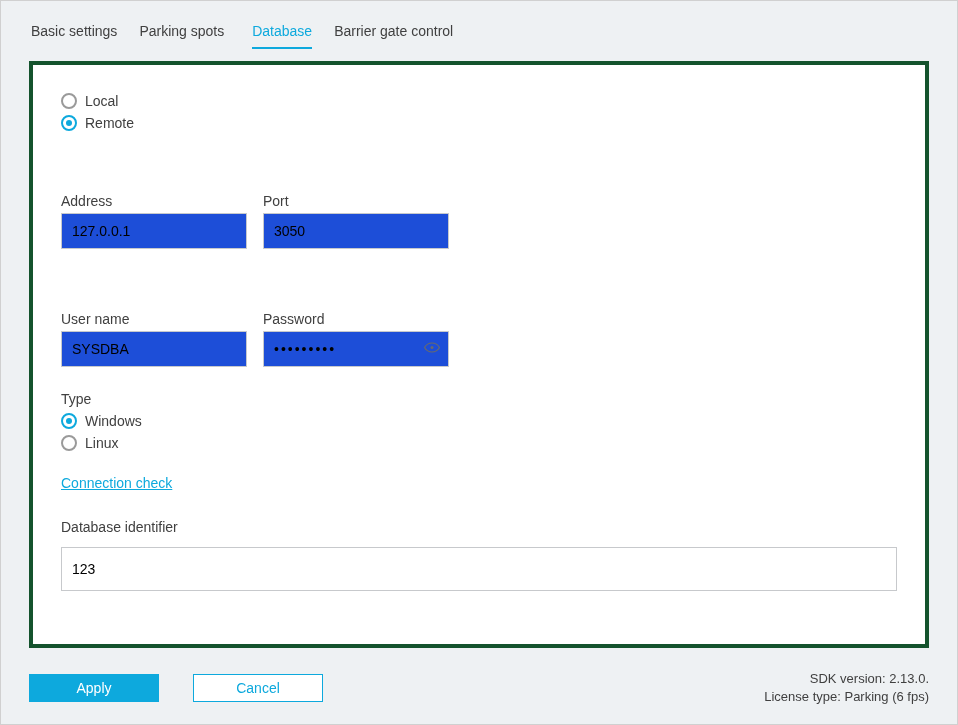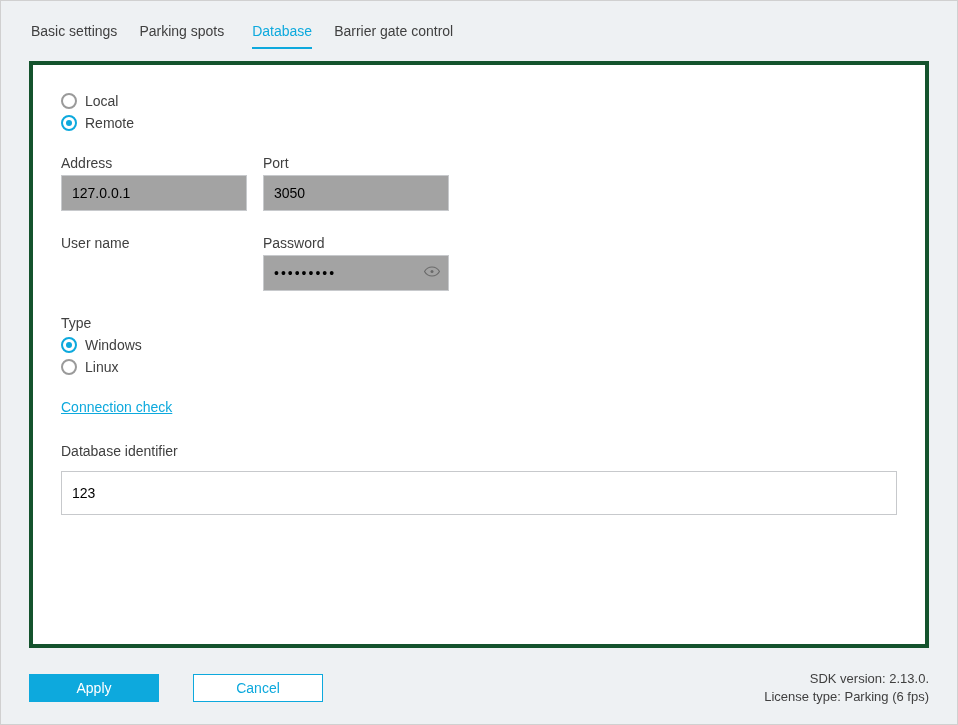--- a/index.html
+++ b/index.html
@@ -15,22 +15,22 @@
   .tab { padding: 4px 0 8px 0; cursor: pointer; color: #404040; }
   .tab.active { color: #0da9dd; border-bottom: 2px solid #0da9dd; margin-left: 6px; }
   .panel { background: #fff; border: 4px solid #14532d; border-radius: 0; margin-top: 12px; flex: 1; padding: 28px 28px 28px 28px; overflow: hidden; }
   .radio-group { display: flex; flex-direction: column; gap: 6px; }
   .radio { display: flex; align-items: center; gap: 8px; cursor: pointer; }
   .radio .dot { width: 16px; height: 16px; border-radius: 50%; border: 2px solid #9a9a9a; position: relative; }
   .radio.selected .dot { border-color: #0da9dd; }
   .radio.selected .dot::after { content: ""; position: absolute; top: 3px; left: 3px; width: 6px; height: 6px; border-radius: 50%; background: #0da9dd; }
   .row { display: flex; gap: 16px; margin-top: 24px; }
   .field { display: flex; flex-direction: column; gap: 4px; width: 186px; }
-  .field label { font-size: 14px; color: #404040; }
-  .field input { height: 36px; border: 1px solid #c7c9cc; padding: 0 10px; font-size: 14px; outline: none; background: #a3a3a3; }
+  .field label { font-size: 14px; color: #404040; margin-top: 38px; }
+  .field input { height: 36px; border: 1px solid #c7c9cc; padding: 0 10px; font-size: 14px; outline: none; background: #1d4ed8; }
   .pw-wrap { position: relative; }
   .pw-wrap input { width: 100%; padding-right: 32px; letter-spacing: 2px; }
   .eye-icon { position: absolute; right: 8px; top: 50%; transform: translateY(-50%); cursor: pointer; color: #6a6a6a; }
   .type-block { margin-top: 24px; }
   .type-block .type-label { margin-bottom: 6px; display: block; }
   .link { color: #0da9dd; text-decoration: underline; cursor: pointer; display: inline-block; margin-top: 24px; }
   .dbid-block { margin-top: 28px; }
   .dbid-block input { width: 100%; height: 44px; border: 1px solid #c7c9cc; padding: 0 10px; font-size: 14px; outline: none; background: #fff; }
   .footer { display: flex; align-items: center; padding-top: 22px; }
   .btn { width: 130px; height: 28px; display: flex; align-items: center; justify-content: center; font-size: 14px; cursor: pointer; font-weight: 400; }
@@ -73,20 +73,21 @@
         </div>
         <div class="field">
           <label>Port</label>
           <input type="text" value="3050" style="">
         </div>
       </div>
 
       <div class="row">
         <div class="field">
           <label>User name</label>
+          <input type="text" value="SYSDBA" style="">
         </div>
         <div class="field">
           <label>Password</label>
           <div class="pw-wrap">
             <input type="text" value="•••••••••" style="">
             <span class="eye-icon">
               <svg viewBox="0 0 24 24" width="18" height="18">
                   <path d="M2 12s3.5-6 10-6 10 6 10 6-3.5 6-10 6S2 12 2 12z" fill="none" stroke="#6a6a6a" stroke-width="1.5"></path>
                   <circle cx="12" cy="12" r="2" fill="#6a6a6a"></circle>
                 </svg>

